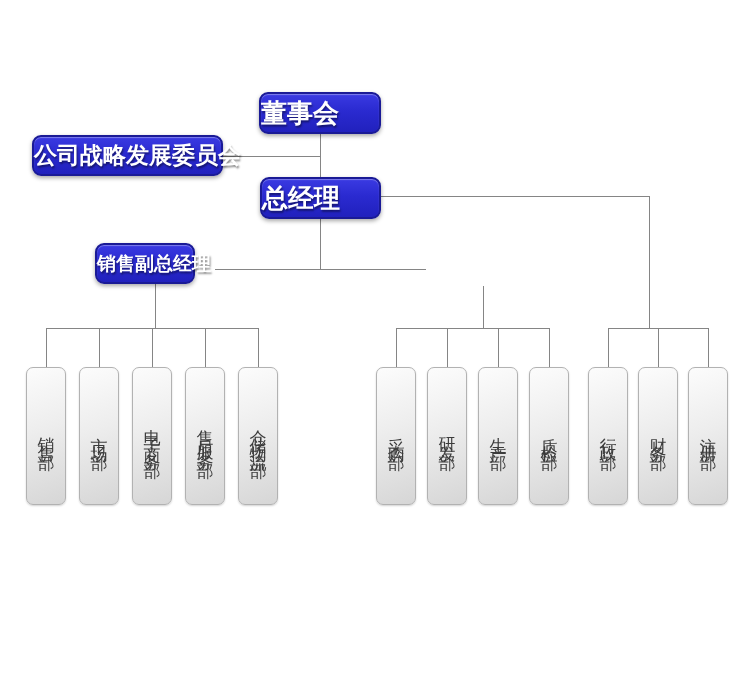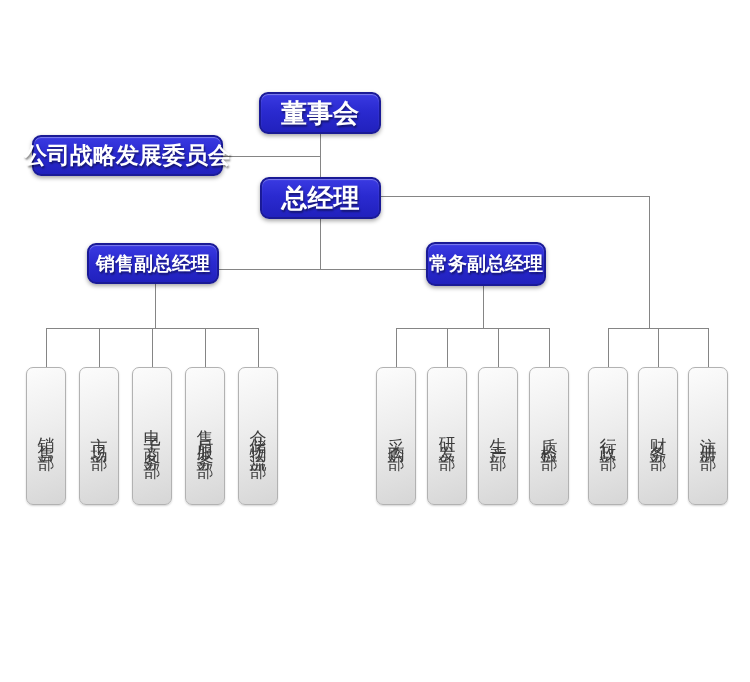--- a/index.html
+++ b/index.html
@@ -6,21 +6,21 @@
   .canvas{
     position:relative;width:750px;height:682px;background:#ffffff;overflow:hidden;
     font-family:"Liberation Sans","DejaVu Sans",sans-serif;
   }
   
   .hline,.vline{position:absolute;background:#858585;}
   .hline{height:1px;}
   .vline{width:1px;}
   
   .bnode{
-    position:absolute;display:flex;align-items:center;justify-content:center;
+    position:absolute;display:flex;align-items:center;justify-content:flex-start;
     background:linear-gradient(180deg,#3a3ae2 0%,#2a2ad0 45%,#2121bd 100%);
     border:2px solid #1a1a96;border-radius:9px;box-sizing:border-box;
     box-shadow:0 2px 4px rgba(0,0,0,0.35), inset 0 1px 1px rgba(255,255,255,0.35);
     color:#ffffff;font-weight:bold;white-space:nowrap;
   }
   .bnode span{text-shadow:1px 2px 2px rgba(0,0,0,0.45);}
   
   .dept{
     position:absolute;width:40px;height:138px;box-sizing:border-box;
     display:flex;align-items:center;justify-content:center;
@@ -70,27 +70,24 @@
   </div>
 
   <div class="bnode" style="left:32px;top:135px;width:191px;height:41px;font-size:23px">
     <span>公司战略发展委员会</span>
   </div>
 
   <div class="bnode" style="left:260px;top:177px;width:121px;height:42px;font-size:26px">
     <span>总经理</span>
   </div>
 
-  <div class="bnode" style="left:87px;top:243px;width:132px;height:41px;font-size:19px">
+  <div class="bnode" style="left:95px;top:243px;width:100px;height:41px;font-size:19px">
     <span>销售副总经理</span>
   </div>
 
-  <div class="bnode" style="left:426px;top:242px;width:120px;height:44px;font-size:19px">
-    <span>常务副总经理</span>
-  </div>
 
   <div class="dept" style="left:26px;top:367px">
     <span class="vtext">销售部</span>
   </div>
   <div class="dept" style="left:79px;top:367px">
     <span class="vtext">市场部</span>
   </div>
   <div class="dept" style="left:132px;top:367px">
     <span class="vtext">电子商务部</span>
   </div>

